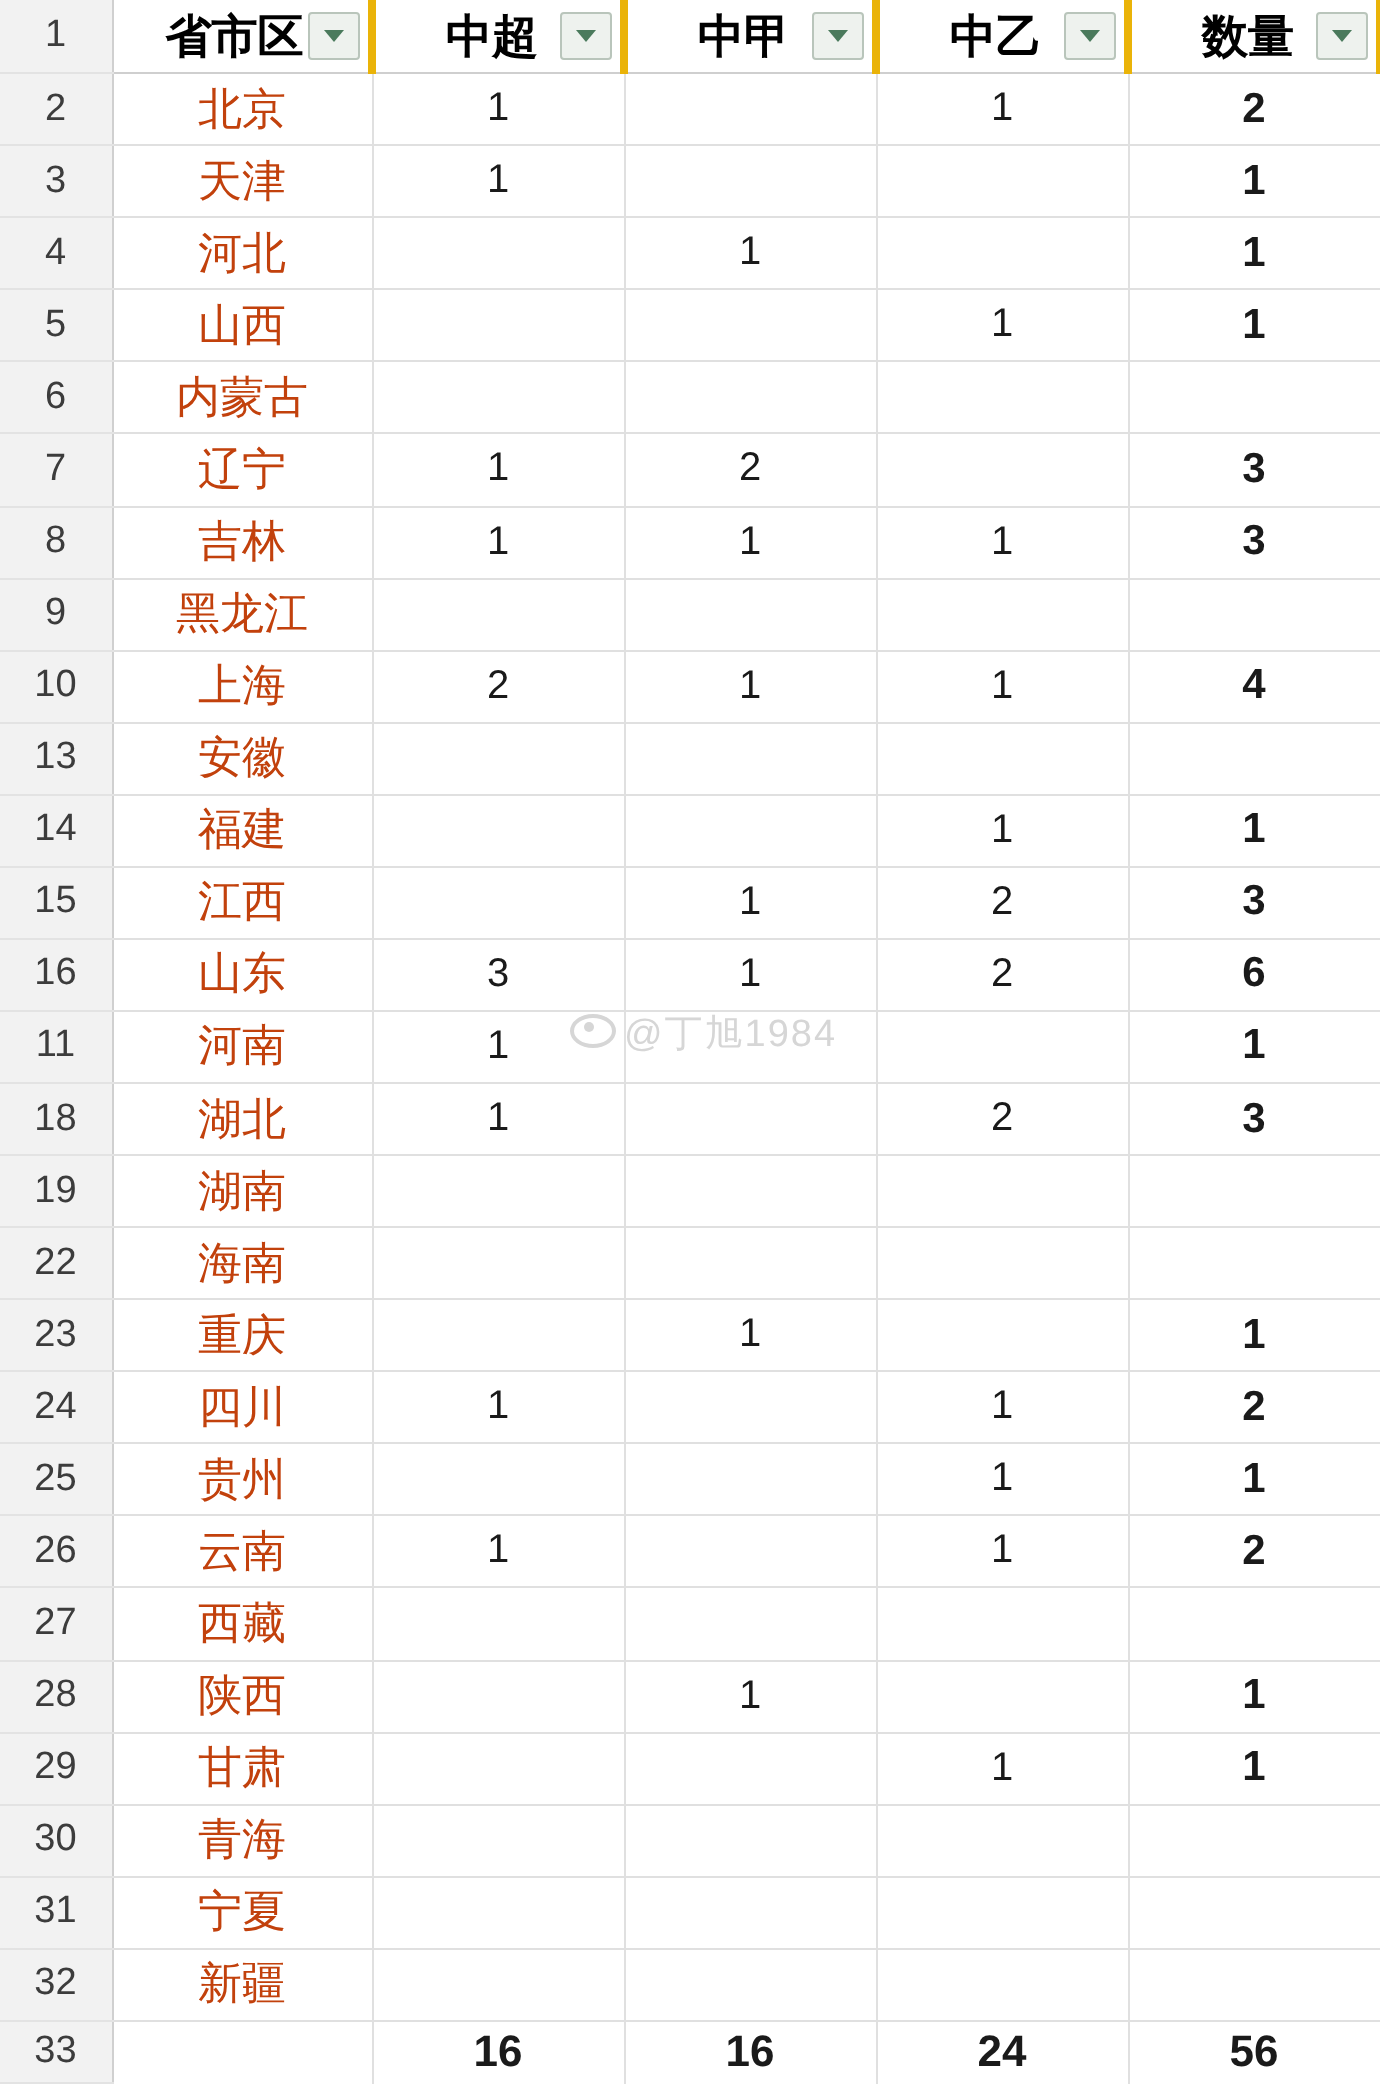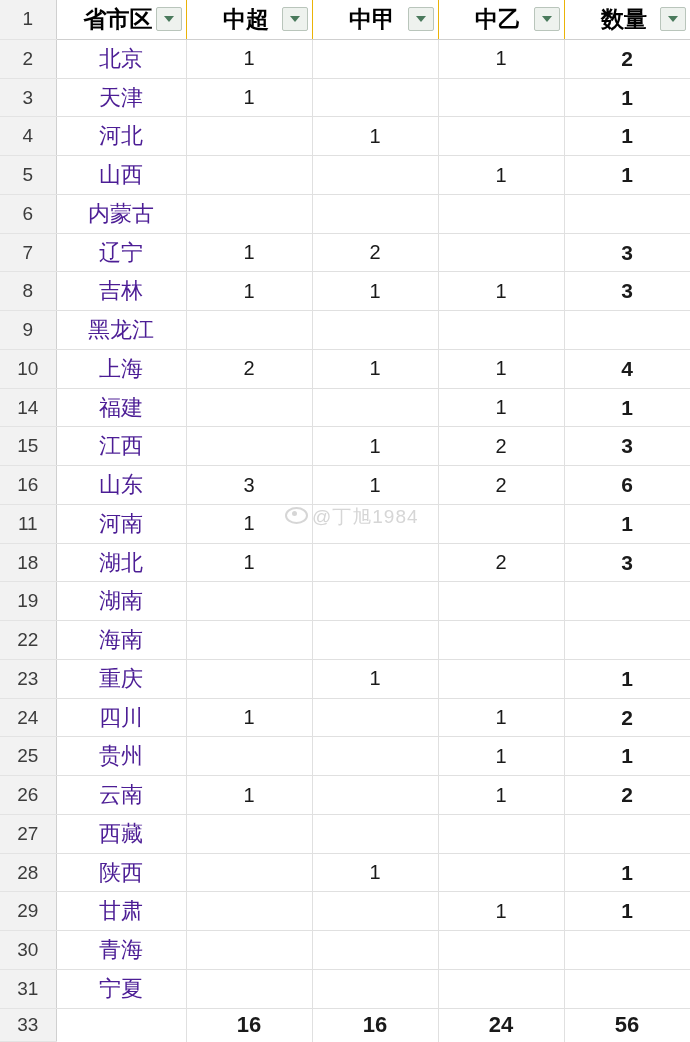--- a/index.html
+++ b/index.html
@@ -48,37 +48,37 @@
   .cell {
     border-right: 1px solid #e0e0e0;
     border-bottom: 1px solid #e0e0e0;
     text-align: center;
     vertical-align: middle;
     font-size: 21px;
     color: #000000;
     background: #ffffff;
   }
   .cell.prov {
-    color: #4c1d95;
+    color: #c2410c;
     font-size: 22px;
   }
   .cell.num {
     color: #1a1a1a;
     font-size: 20px;
   }
   .cell.total {
     font-weight: bold;
     font-size: 21px;
   }
 
   
   .hdrcell {
     position: relative;
     background: #ffffff;
-    border-right: 1px solid #eab308;
+    border-right: 4px solid #eab308;
     border-bottom: 1px solid #cfcfcf;
     text-align: center;
     vertical-align: middle;
     font-size: 23px;
     font-weight: bold;
     color: #000000;
   }
   .hdrcell .htext {
     display: inline-block;
     padding-right: 6px;
@@ -239,20 +239,28 @@
         </tr>
         <tr>
           <td class="rowhdr">10</td>
           <td class="cell prov">上海</td>
           <td class="cell num">2</td>
           <td class="cell num">1</td>
           <td class="cell num">1</td>
           <td class="cell num total">4</td>
         </tr>
         <tr>
+          <td class="rowhdr">13</td>
+          <td class="cell prov">安徽</td>
+          <td class="cell num"></td>
+          <td class="cell num"></td>
+          <td class="cell num"></td>
+          <td class="cell num total"></td>
+        </tr>
+        <tr>
           <td class="rowhdr">14</td>
           <td class="cell prov">福建</td>
           <td class="cell num"></td>
           <td class="cell num"></td>
           <td class="cell num">1</td>
           <td class="cell num total">1</td>
         </tr>
         <tr>
           <td class="rowhdr">15</td>
           <td class="cell prov">江西</td>
@@ -361,20 +369,28 @@
           <td class="rowhdr">30</td>
           <td class="cell prov">青海</td>
           <td class="cell num"></td>
           <td class="cell num"></td>
           <td class="cell num"></td>
           <td class="cell num total"></td>
         </tr>
         <tr>
           <td class="rowhdr">31</td>
           <td class="cell prov">宁夏</td>
+          <td class="cell num"></td>
+          <td class="cell num"></td>
+          <td class="cell num"></td>
+          <td class="cell num total"></td>
+        </tr>
+        <tr>
+          <td class="rowhdr">32</td>
+          <td class="cell prov">新疆</td>
           <td class="cell num"></td>
           <td class="cell num"></td>
           <td class="cell num"></td>
           <td class="cell num total"></td>
         </tr>
         <tr class="totalrow">
           <td class="rowhdr">33</td>
           <td class="cell prov"></td>
           <td class="cell num">16</td>
           <td class="cell num">16</td>

